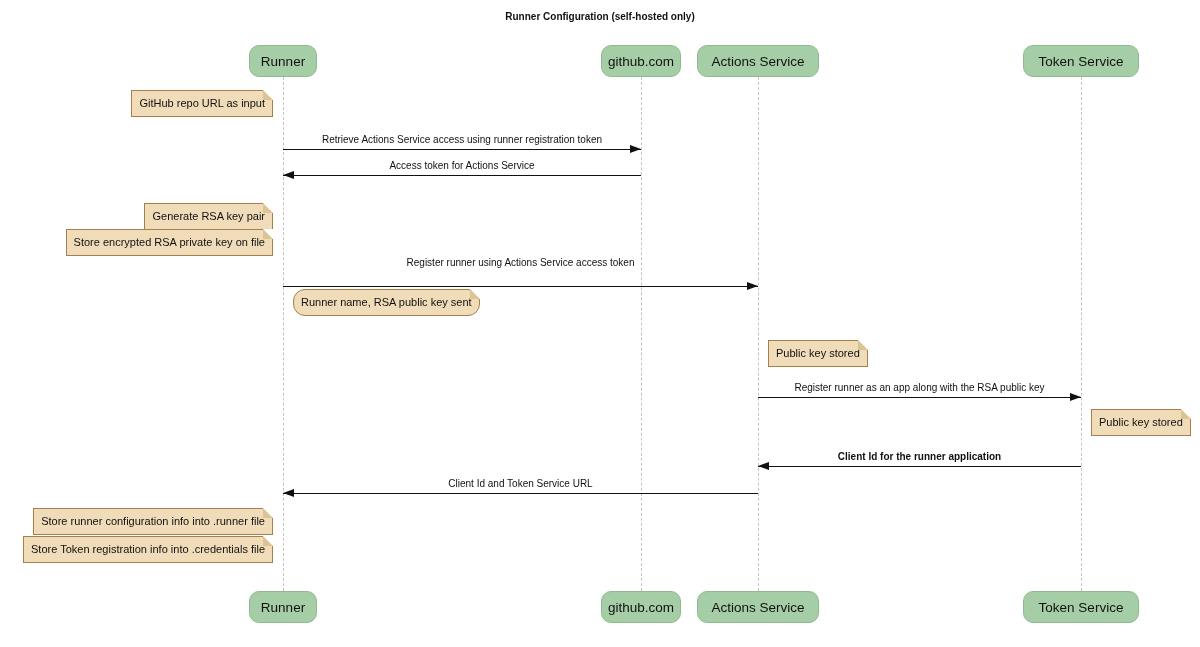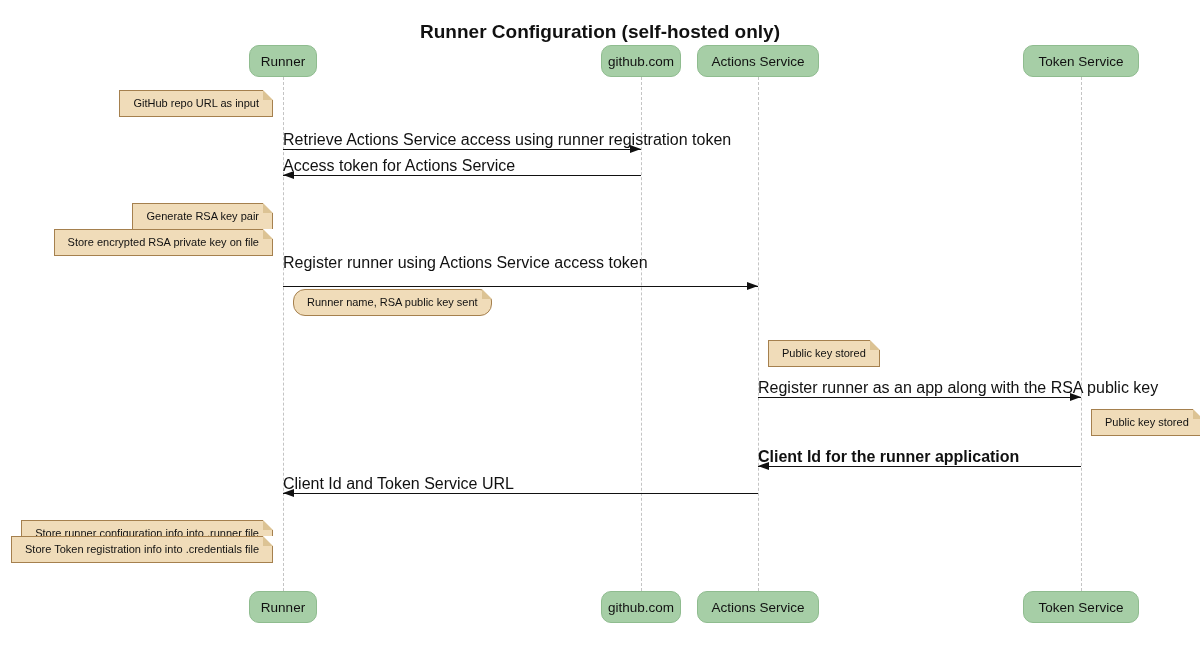--- a/index.html
+++ b/index.html
@@ -16,59 +16,59 @@
   html,body{margin:0;padding:0;background:var(--bg);}
   .diagram{
     position:relative;
     width:1200px;height:647px;
     background:var(--bg);
     font-family:"Liberation Sans", sans-serif;
     color:var(--text);
     overflow:hidden;
   }
   .title{
-    position:absolute;top:21px;left:0;width:100%;
-    text-align:center;font-weight:bold;font-size:19px;
+    position:absolute;top:11px;left:0;width:100%;
+    text-align:center;font-weight:bold;font-size:10px;
   }
   .lifeline{
     position:absolute;width:0;
     border-left:1px dashed var(--lifeline);
   }
   .participant{
     position:absolute;height:32px;
     background:var(--p-fill);
     border:1px solid var(--p-border);
     border-radius:10px;
     box-sizing:border-box;
     display:flex;align-items:center;justify-content:center;
     font-size:13.5px;
     transform:translateX(-50%);
     white-space:nowrap;
   }
   .msg-label{
     position:absolute;height:14px;line-height:14px;
-    text-align:left;font-size:16px;white-space:nowrap;overflow:visible;
+    text-align:center;font-size:10px;white-space:nowrap;overflow:visible;
   }
   .msg-line{
     position:absolute;height:0;
     border-top:1px solid var(--arrow);
   }
   .arrow-head{
     position:absolute;width:0;height:0;
     border-top:4.5px solid transparent;
     border-bottom:4.5px solid transparent;
   }
   .arrow-head.dir-right{border-left:11px solid var(--arrow);}
   .arrow-head.dir-left{border-right:11px solid var(--arrow);}
   .note{
     position:absolute;
     background:var(--n-fill);
     border:1px solid var(--n-border);
     font-size:11px;line-height:13px;
-    padding:6px 13px;
+    padding:6px 7px;
     white-space:nowrap;
   }
   .note-fold{
     position:absolute;top:-1px;right:-1px;
     width:0;height:0;
     border-style:solid;
     border-width:0 10px 10px 0;
     border-color:var(--bg) var(--bg) var(--n-fold) var(--n-fold);
   }
 </style>
@@ -99,21 +99,21 @@
       <div class="arrow-head dir-left" style="top: 462px; left: 758px;"></div>
       <div class="msg-label" style="left: 283px; width: 475px; top: 477px;">Client Id and Token Service URL</div>
       <div class="msg-line" style="left: 283px; width: 475px; top: 493px;"></div>
       <div class="arrow-head dir-left" style="top: 489px; left: 283px;"></div>
       <div class="note" style="top: 90px; right: 927px;"><span>GitHub repo URL as input</span><div class="note-fold"></div></div>
       <div class="note" style="top: 203px; right: 927px;"><span>Generate RSA key pair</span><div class="note-fold"></div></div>
       <div class="note" style="top: 229px; right: 927px;"><span>Store encrypted RSA private key on file</span><div class="note-fold"></div></div>
       <div class="note" style="top: 289px; left: 293px; border-radius: 12px;"><span>Runner name, RSA public key sent</span><div class="note-fold"></div></div>
       <div class="note" style="top: 340px; left: 768px;"><span>Public key stored</span><div class="note-fold"></div></div>
       <div class="note" style="top: 409px; left: 1091px;"><span>Public key stored</span><div class="note-fold"></div></div>
-      <div class="note" style="top: 520px; right: 927px;"><span>Store runner configuration info into .runner file</span><div class="note-fold"></div></div>
+      <div class="note" style="top: 508px; right: 927px;"><span>Store runner configuration info into .runner file</span><div class="note-fold"></div></div>
       <div class="note" style="top: 536px; right: 927px;"><span>Store Token registration info into .credentials file</span><div class="note-fold"></div></div>
       <div class="participant" style="left: 283px; width: 68px; top: 45px; height: 32px;">Runner</div>
       <div class="participant" style="left: 283px; width: 68px; top: 591px; height: 32px;">Runner</div>
       <div class="participant" style="left: 641px; width: 80px; top: 45px; height: 32px;">github.com</div>
       <div class="participant" style="left: 641px; width: 80px; top: 591px; height: 32px;">github.com</div>
       <div class="participant" style="left: 758px; width: 122px; top: 45px; height: 32px;">Actions Service</div>
       <div class="participant" style="left: 758px; width: 122px; top: 591px; height: 32px;">Actions Service</div>
       <div class="participant" style="left: 1081px; width: 116px; top: 45px; height: 32px;">Token Service</div>
       <div class="participant" style="left: 1081px; width: 116px; top: 591px; height: 32px;">Token Service</div>
     </div>

